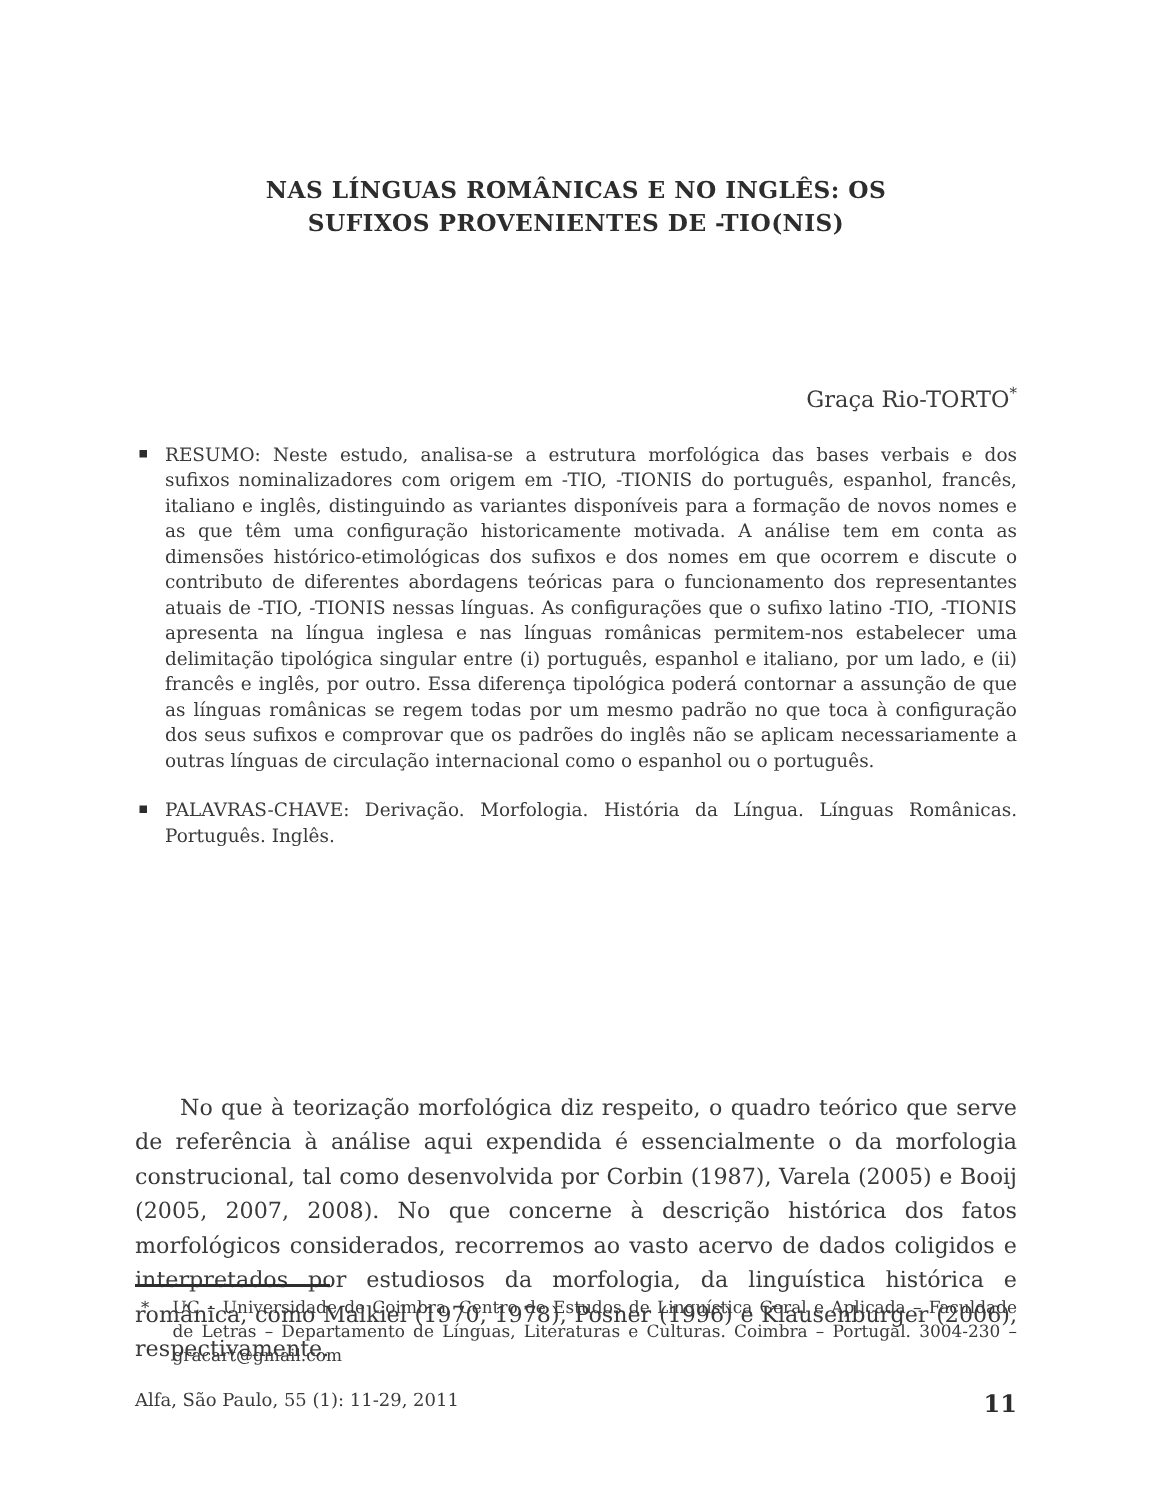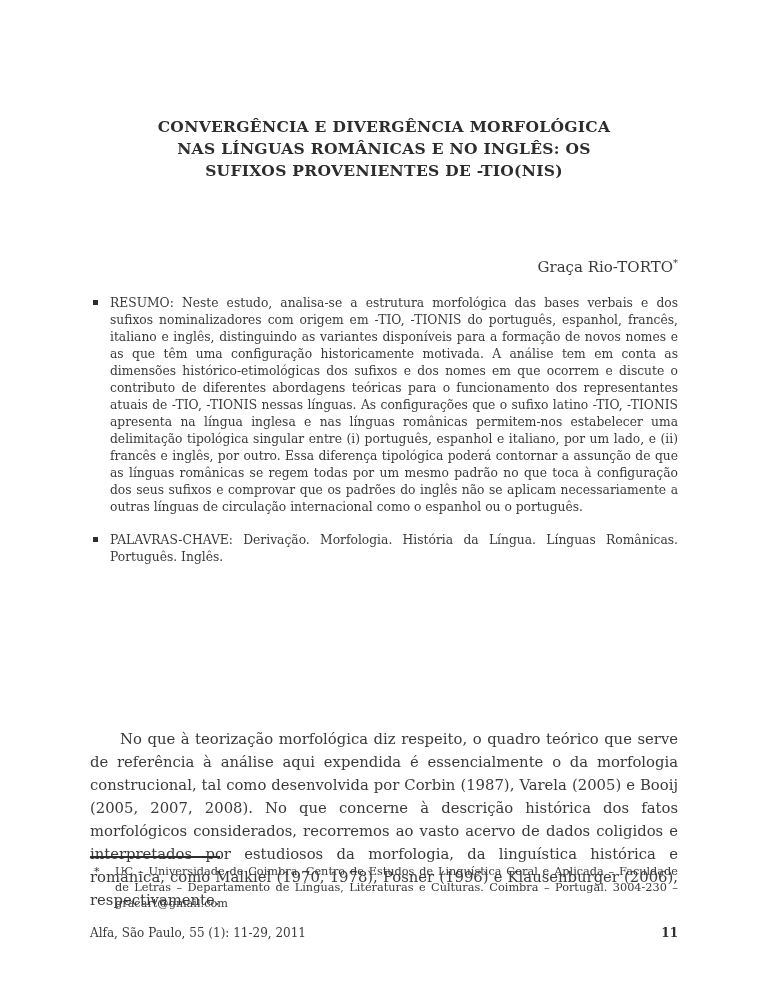--- a/index.html
+++ b/index.html
@@ -111,32 +111,31 @@
     position: absolute;
     top: 926px;
     left: 90px;
     font-size: 12px;
     color: #3a3a3a;
   }
   .footer-page-number {
     position: absolute;
     top: 926px;
     right: 90px;
-    font-size: 12px;
+    font-size: 16px;
     font-weight: bold;
     color: #2d2d2d;
   }
 </style>
 </head>
 <body>
 
 <div class="page">
 
   <div class="title">
-    <div>CONVERGÊNCIA E DIVERGÊNCIA MORFOLÓGICA</div>
     <div>NAS LÍNGUAS ROMÂNICAS E NO INGLÊS: OS</div>
     <div>SUFIXOS PROVENIENTES DE -TIO(NIS)</div>
   </div>
 
   <div class="author"><span>Graça Rio-TORTO</span><sup>*</sup></div>
 
   <div class="abstract">
     <div class="abstract-item">
       <span class="bullet"></span>
       <span>RESUMO: Neste estudo, analisa-se a estrutura morfológica das bases verbais e dos sufixos nominalizadores com origem em -TIO, -TIONIS do português, espanhol, francês, italiano e inglês, distinguindo as variantes disponíveis para a formação de novos nomes e as que têm uma configuração historicamente motivada. A análise tem em conta as dimensões histórico-etimológicas dos sufixos e dos nomes em que ocorrem e discute o contributo de diferentes abordagens teóricas para o funcionamento dos representantes atuais de -TIO, -TIONIS nessas línguas. As configurações que o sufixo latino -TIO, -TIONIS apresenta na língua inglesa e nas línguas românicas permitem-nos estabelecer uma delimitação tipológica singular entre (i) português, espanhol e italiano, por um lado, e (ii) francês e inglês, por outro. Essa diferença tipológica poderá contornar a assunção de que as línguas românicas se regem todas por um mesmo padrão no que toca à configuração dos seus sufixos e comprovar que os padrões do inglês não se aplicam necessariamente a outras línguas de circulação internacional como o espanhol ou o português.</span>

